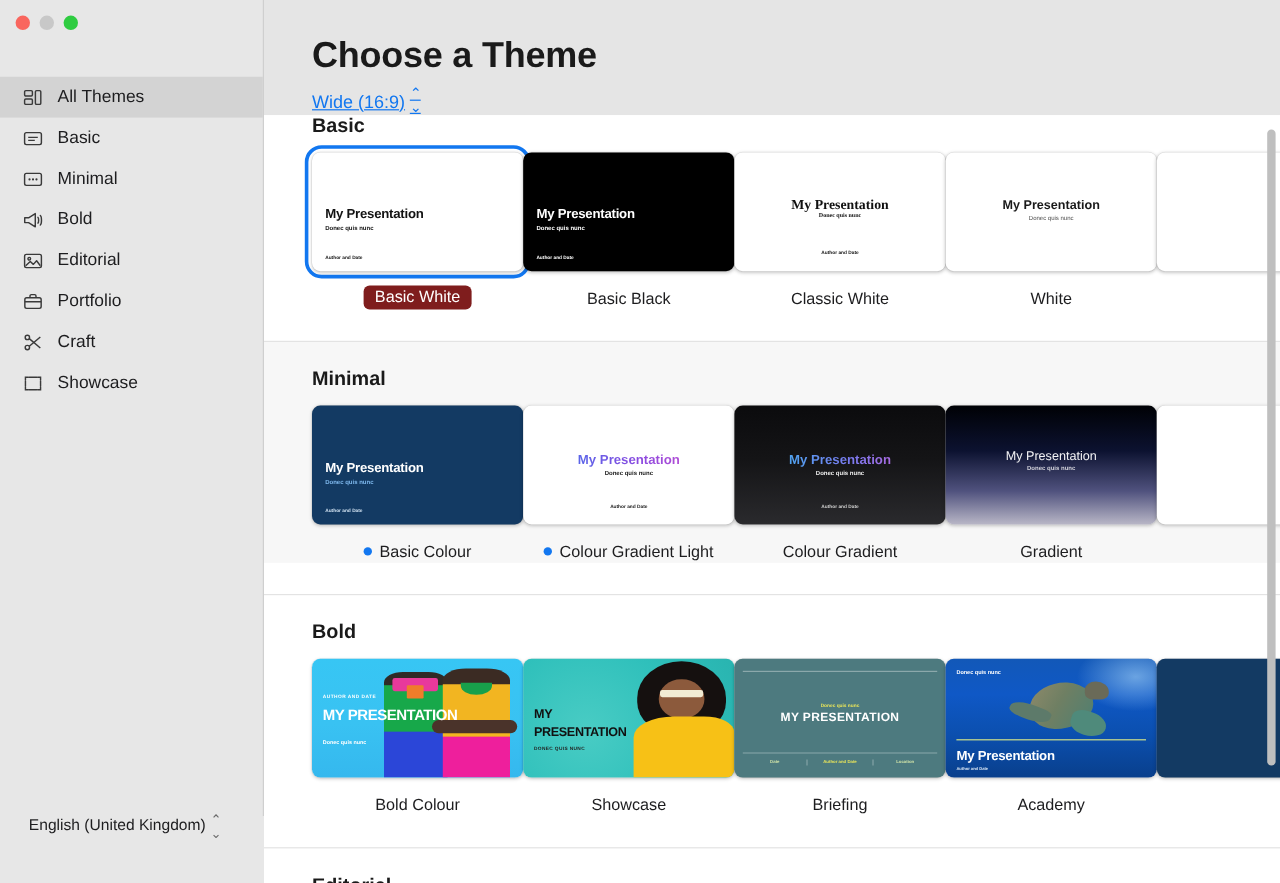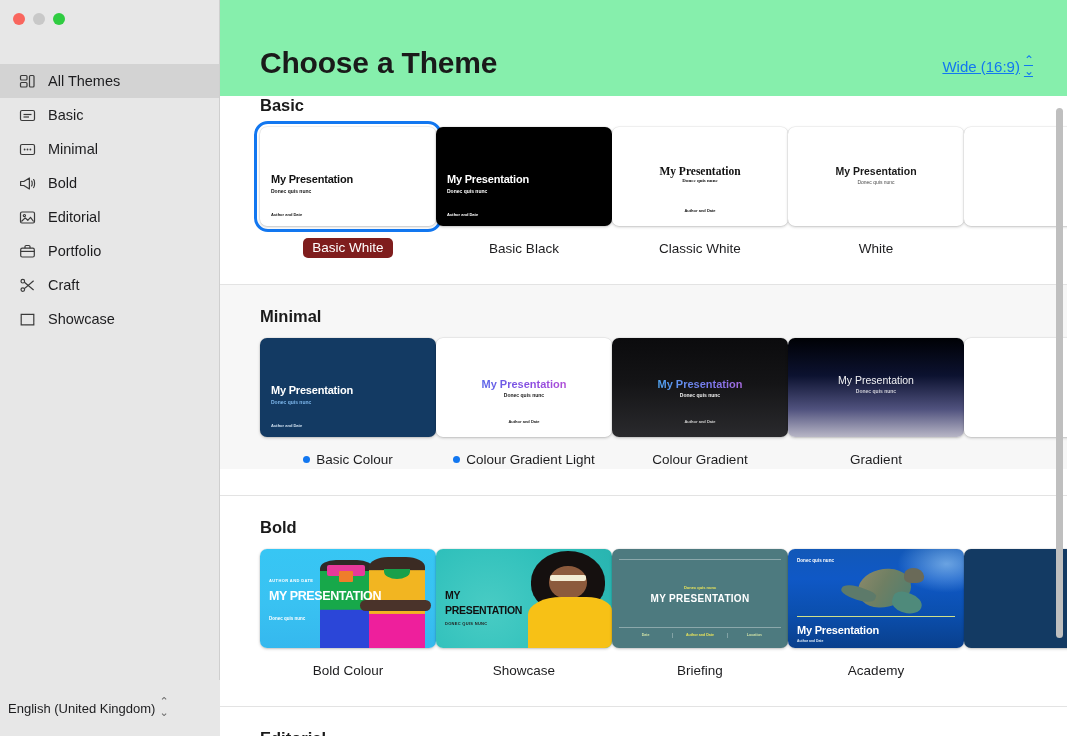--- a/index.html
+++ b/index.html
@@ -55,22 +55,21 @@
     color: #3a3a3a;
   }
   .side-icon svg { display:block; }
 
   #lang {
     position: absolute;
     left: 0; bottom: 0;
     width: 220px;
     height: 56px;
     display: flex;
-    align-items: center;
-    padding-left: 8px;
+    padding-left: 24px;
     font-size: 13px;
     color: #1d1d1f;
     gap: 4px;
     z-index: 40;
     background: #e7e7e7;
   }
   .stepper {
     display: inline-block;
     font-size: 11px;
     line-height: 11px;
@@ -88,23 +87,24 @@
   }
   #scrollarea {
     position: absolute;
     inset: 0;
     overflow: hidden;
   }
   #header {
     height: 96px;
     padding: 30px 34px 0 40px;
     display: flex;
-    align-items: center;
+    align-items: flex-start;
     justify-content: space-between;
-    background: #86efac;
+    background: #e5e5e5;
+    flex-direction: column;
   }
   #page-title {
     font-size: 30px;
     font-weight: bold;
     color: #1a1a1a;
     letter-spacing: -0.2px;
   }
   #aspect {
     display: flex;
     align-items: center;

